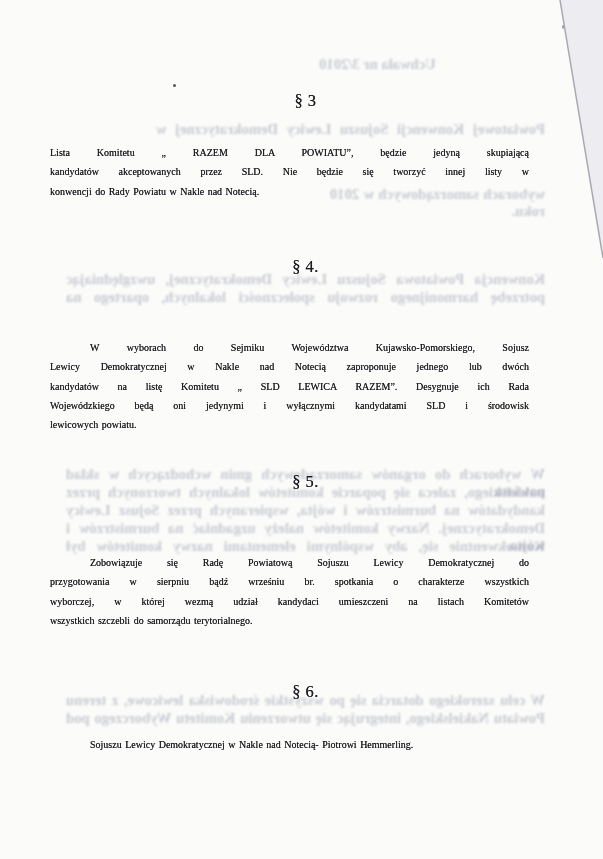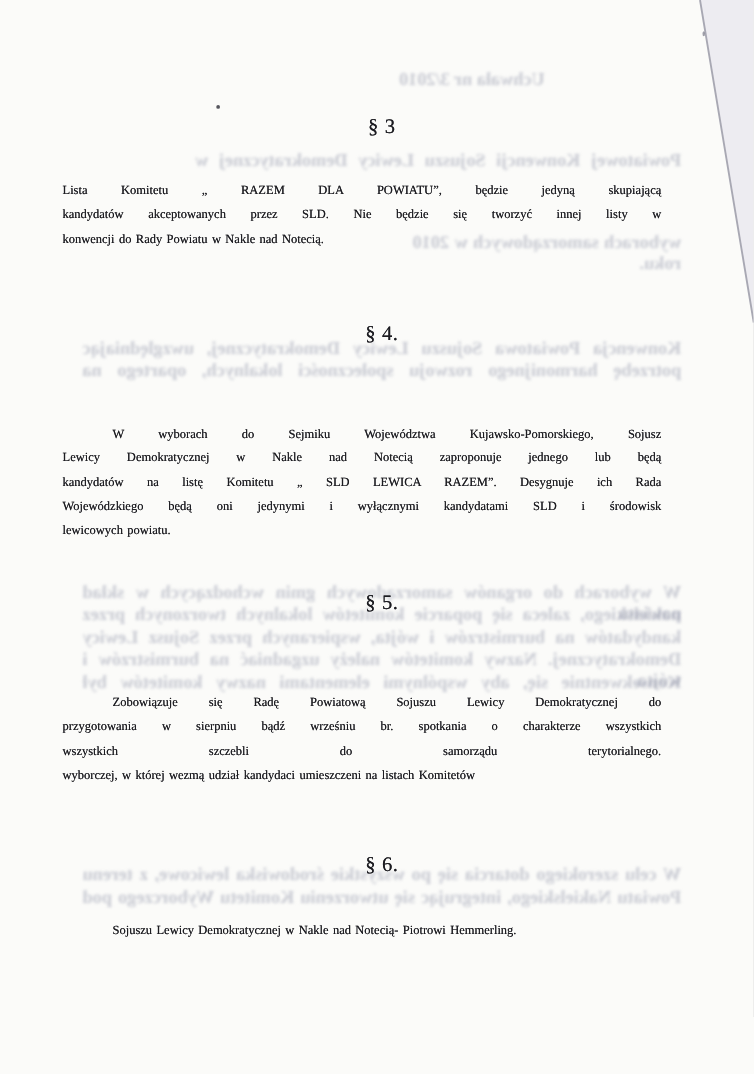--- a/index.html
+++ b/index.html
@@ -98,32 +98,32 @@
   <div class="heading h-s3">§ 3</div>
   <div class="para p-s3">
       <div class="line">Lista Komitetu „ RAZEM DLA POWIATU”, będzie jedyną skupiającą</div>
       <div class="line">kandydatów akceptowanych przez SLD. Nie będzie się tworzyć innej listy w</div>
       <div class="line">konwencji do Rady Powiatu w Nakle nad Notecią.</div>
     </div>
 
   <div class="heading h-s4">§ 4.</div>
   <div class="para p-s4 indent-first">
       <div class="line">W wyborach do Sejmiku Województwa Kujawsko-Pomorskiego, Sojusz</div>
-      <div class="line">Lewicy Demokratycznej w Nakle nad Notecią zaproponuje jednego lub będą</div>
+      <div class="line">Lewicy Demokratycznej w Nakle nad Notecią zaproponuje jednego lub dwóch</div>
       <div class="line">kandydatów na listę Komitetu „ SLD LEWICA RAZEM”. Desygnuje ich Rada</div>
       <div class="line">Wojewódzkiego będą oni jedynymi i wyłącznymi kandydatami SLD i środowisk</div>
       <div class="line">lewicowych powiatu.</div>
     </div>
 
   <div class="heading h-s5">§ 5.</div>
   <div class="para p-s5 indent-first">
       <div class="line">Zobowiązuje się Radę Powiatową Sojuszu Lewicy Demokratycznej do</div>
       <div class="line">przygotowania w sierpniu bądź wrześniu br. spotkania o charakterze wszystkich</div>
+      <div class="line">wyborczej, w której wezmą udział kandydaci umieszczeni na listach Komitetów</div>
       <div class="line">wszystkich szczebli do samorządu terytorialnego.</div>
-      <div class="line">wyborczej, w której wezmą udział kandydaci umieszczeni na listach Komitetów</div>
     </div>
 
   <div class="heading h-s6">§ 6.</div>
   <div class="para p-s6 indent-first">
       <div class="line">Sojuszu Lewicy Demokratycznej w Nakle nad Notecią- Piotrowi Hemmerling.</div>
     </div>
 
   <div class="speck speck-1"></div>
   <div class="speck speck-2"></div>
 

